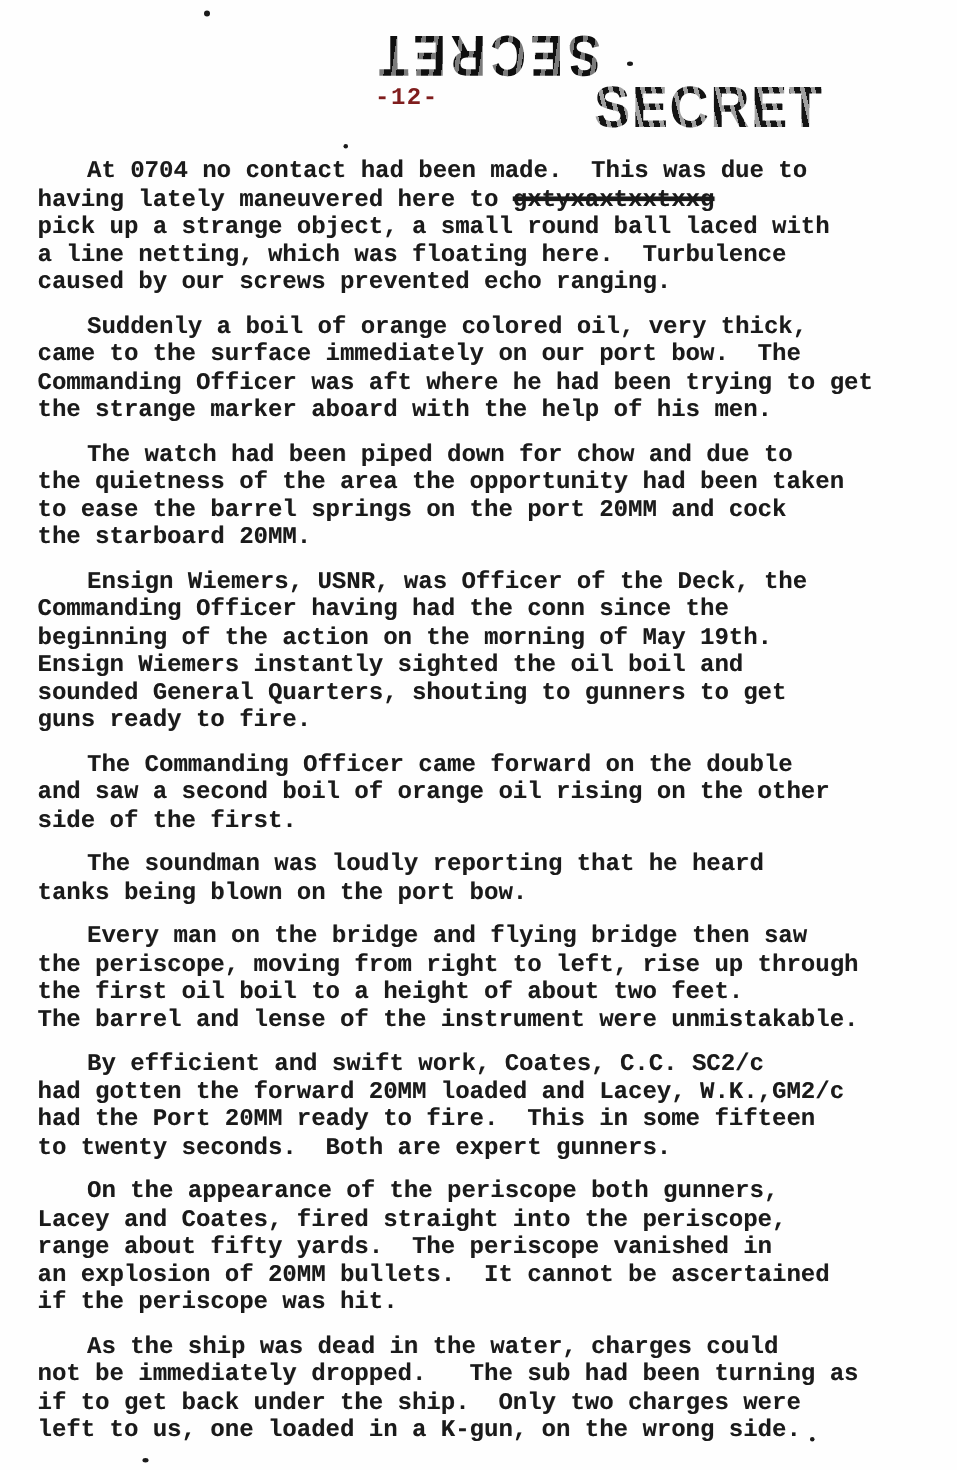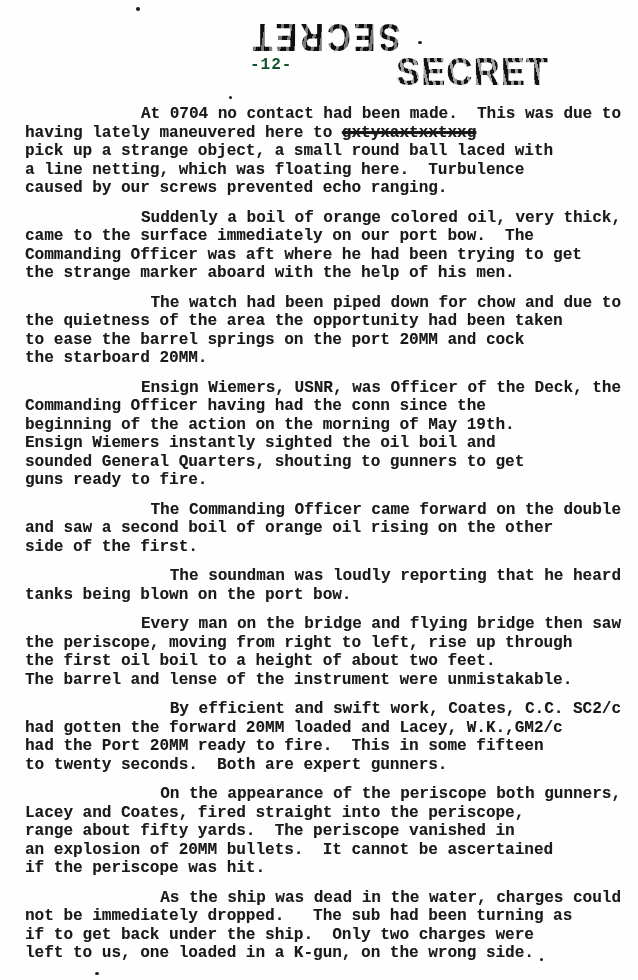--- a/index.html
+++ b/index.html
@@ -15,21 +15,21 @@
     font-family:"Liberation Sans", sans-serif;
     font-weight:bold; font-size:32px; letter-spacing:3px;
     color:#0f0f0f;
     -webkit-mask-image:repeating-linear-gradient(100deg,#000 0 5px,rgba(0,0,0,.55) 5px 8px);
     mask-image:repeating-linear-gradient(100deg,#000 0 5px,rgba(0,0,0,.55) 5px 8px);
     filter:blur(.3px);
   }
   .page-number {
     position:absolute; top:56px; left:250px;
     font-weight:bold; font-size:16px; letter-spacing:1px;
-    color:#14532d;
+    color:#7f1d1d;
   }
   .stamp-right {
     position:absolute; top:50px; left:396px;
     font-family:"Liberation Sans", sans-serif;
     font-weight:bold; font-size:37px; letter-spacing:1px;
     transform:scale(.98,1.05); transform-origin:left top;
     color:#141414;
     -webkit-mask-image:repeating-linear-gradient(75deg,#000 0 4px,rgba(0,0,0,.4) 4px 7px),linear-gradient(90deg,#000 0 35%,rgba(0,0,0,.6) 55% 80%,#000 95%);
     -webkit-mask-composite:source-in;
     mask-image:repeating-linear-gradient(75deg,#000 0 4px,rgba(0,0,0,.4) 4px 7px);
@@ -37,21 +37,21 @@
   }
   
   .text-body {
     position:absolute; top:105px; left:25px; width:596px;
     font-size:16px; line-height:18.5px; font-weight:bold;
     color:#1a1a1a; white-space:pre-wrap;
     text-shadow:.2px .2px 0 rgba(0,0,0,.35);
   }
   .para { margin:0 0 11px 0; }
   .line { min-height:18.5px; }
-  .line.first { text-indent:33px;text-align:right; }
+  .line.first { text-indent:33px; }
   .struck {
     text-decoration:line-through;
     text-decoration-thickness:2.5px;
   }
   
   .speck { position:absolute; background:#1a1a1a; border-radius:50%; }
   .speck.s1 { left:136px; top:7px;  width:4px; height:4px; }
   .speck.s2 { left:418px; top:41px; width:4px; height:3px; }
   .speck.s3 { left:229px; top:96px; width:3px; height:3px; }
   .speck.s4 { left:95px;  top:972px; width:4px; height:3px; }

